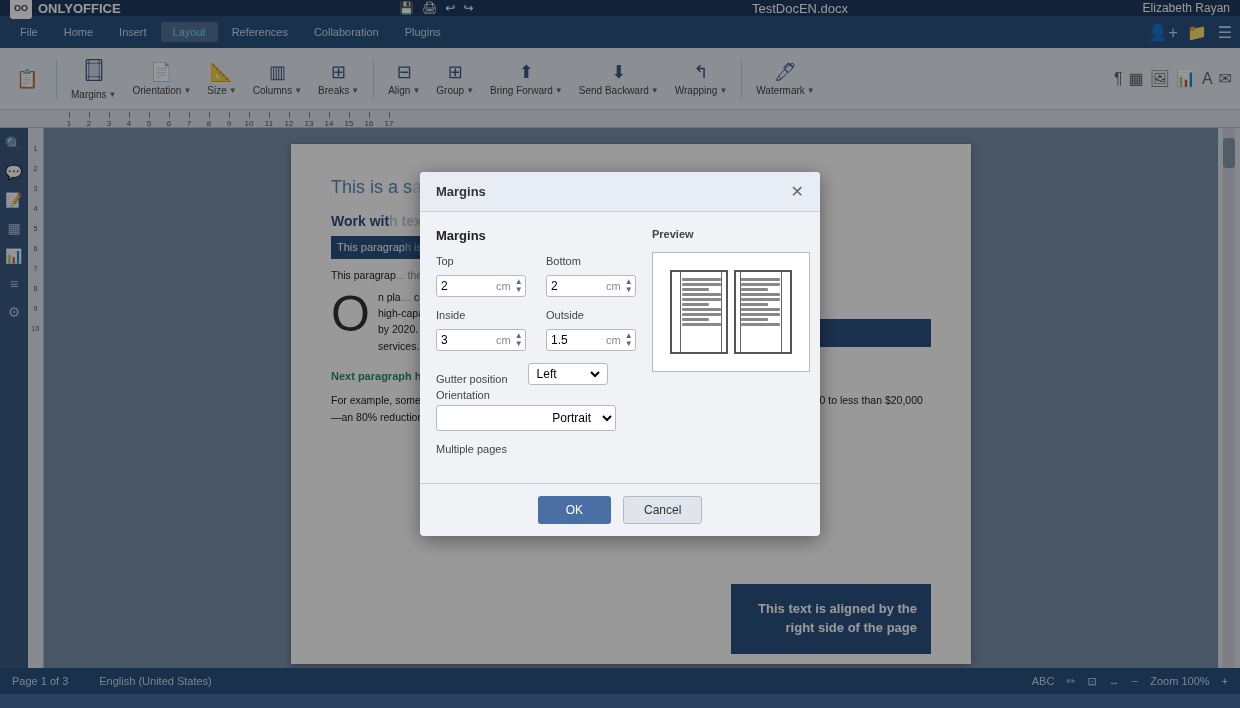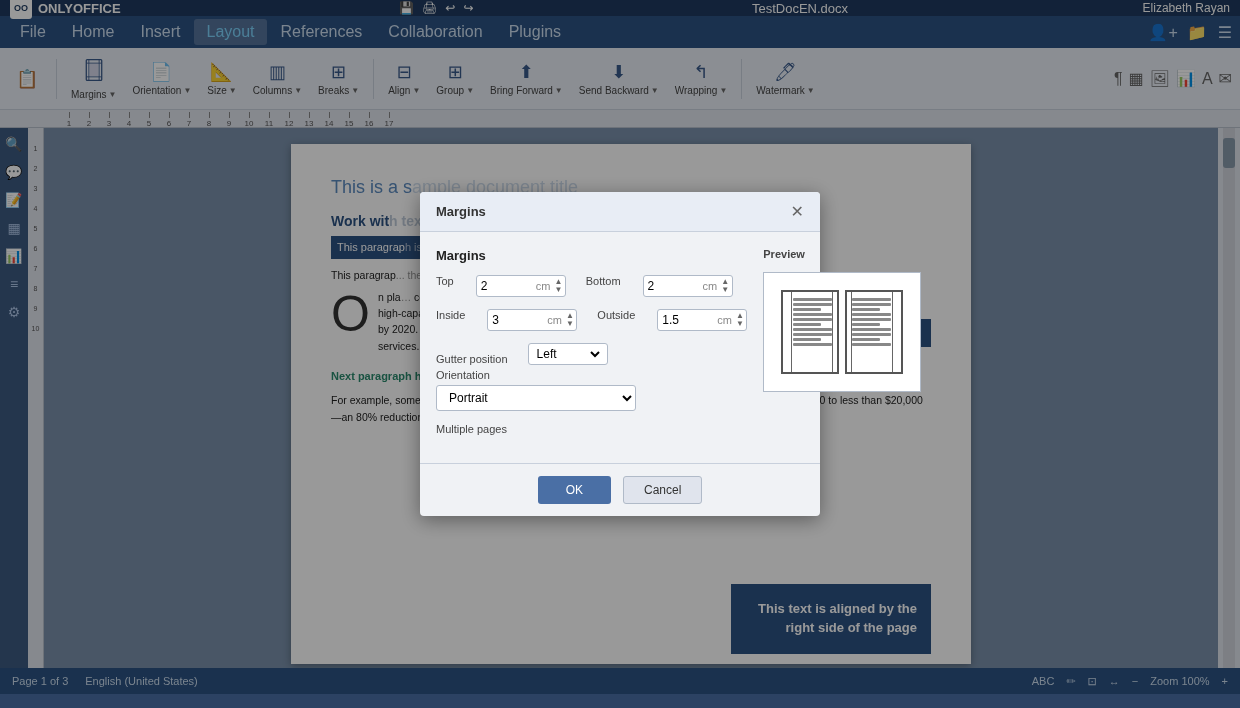--- a/index.html
+++ b/index.html
@@ -27,21 +27,21 @@
       background: #2c5282;
       height: 32px;
       display: flex;
       align-items: center;
       padding: 0 8px;
       gap: 2px;
     }
     .menu-item {
       padding: 4px 12px;
       color: #cde;
-      font-size: 16px;
+      font-size: 11px;
       cursor: pointer;
       border-radius: 3px;
     }
     .menu-item.active { background: rgba(255,255,255,0.2); color: #7dd3fc; }
     #menu-bar .right-icons { margin-left: auto; display: flex; gap: 10px; color: #cde; font-size: 16px; }
 
     
     #toolbar {
       background: #e8edf5;
       height: 62px;
@@ -152,21 +152,21 @@
 
     
     #status-bar {
       background: #2c5282;
       height: 26px;
       display: flex;
       align-items: center;
       padding: 0 12px;
       color: #cde;
       font-size: 11px;
-      gap: 17px;
+      gap: 31px;
     }
     #status-bar .right { margin-left: auto; display: flex; gap: 12px; align-items: center; }
 
     
     #modal-overlay {
       position: fixed;
       top: 0; left: 0; right: 0; bottom: 0;
       background: rgba(0,0,0,0.4);
       display: flex;
       align-items: center;
@@ -189,21 +189,21 @@
       border-bottom: 1px solid #c8d0dc;
       border-radius: 4px 4px 0 0;
     }
     #dialog-header .title { font-weight: bold; color: #333; font-size: 13px; }
     #dialog-header .close-btn { cursor: pointer; font-size: 16px; color: #666; background: none; border: none; }
     #dialog-body { padding: 16px; }
 
     .dialog-section-title { font-weight: bold; color: #222; font-size: 13px; margin-bottom: 12px; }
 
     .form-row { display: flex; gap: 20px; margin-bottom: 12px; }
-    .form-field { display: flex; gap: 22px; }
+    .form-field { display: flex; flex-direction: column; gap: 8px; }
     .form-field label { font-size: 11px; color: #444; }
     .form-field .input-group {
       display: flex;
       align-items: center;
       background: #fff;
       border: 1px solid #b0bac8;
       border-radius: 3px;
       padding: 2px 4px;
       width: 90px;
     }
@@ -232,21 +232,22 @@
     .gutter-row .gutter-pos label { font-size: 11px; color: #444; }
 
     .select-field { display: flex; flex-direction: column; gap: 4px; margin-bottom: 12px; }
     .select-field label { font-size: 11px; color: #444; }
     .select-field select {
       border: 1px solid #b0bac8;
       background: #fff;
       padding: 4px 8px;
       border-radius: 3px;
       font-size: 12px;
-      width: 200px;
+      width: 180px;
+      text-align: right;
     }
 
     .preview-box {
       border: 1px solid #b0bac8;
       background: #fff;
       width: 158px;
       height: 120px;
       display: flex;
       align-items: center;
       justify-content: center;

